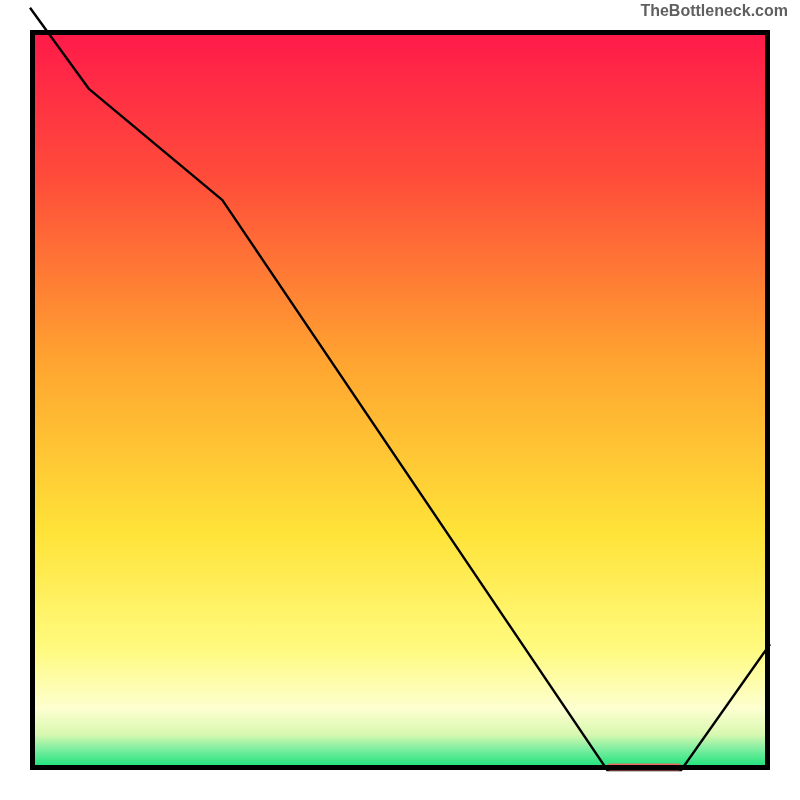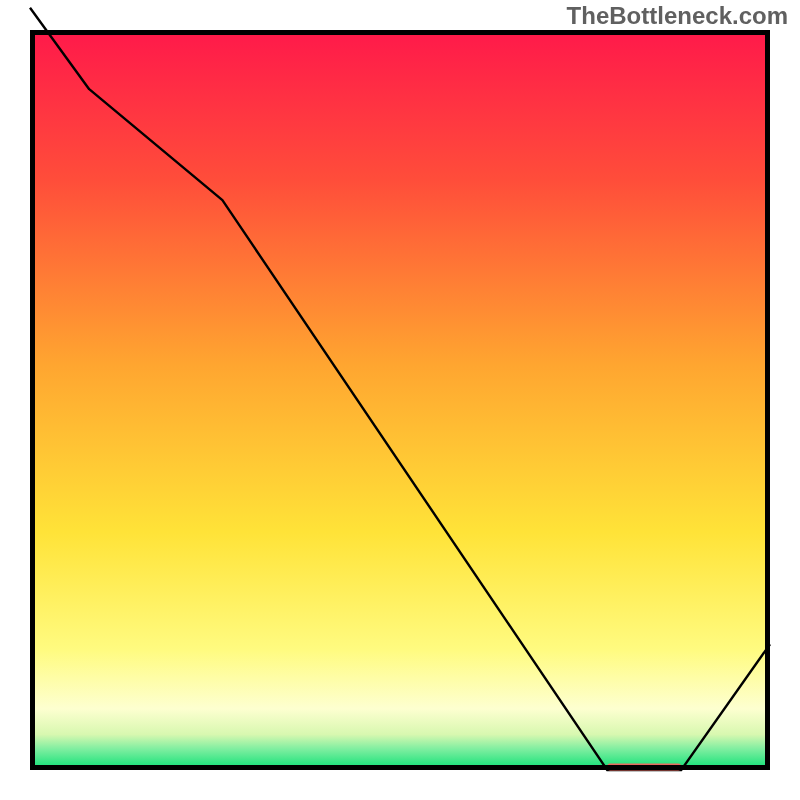--- a/index.html
+++ b/index.html
@@ -12,21 +12,21 @@
   }
   .container {
     position: relative;
     width: 800px;
     height: 800px;
   }
   .watermark {
     position: absolute;
     top: 2px;
     right: 12px;
-    font-size: 24px;
+    font-size: 16px;
     font-weight: bold;
     color: #606060;
     white-space: nowrap;
     pointer-events: none;
   }
   svg {
     display: block;
   }
 </style>
 </head>

